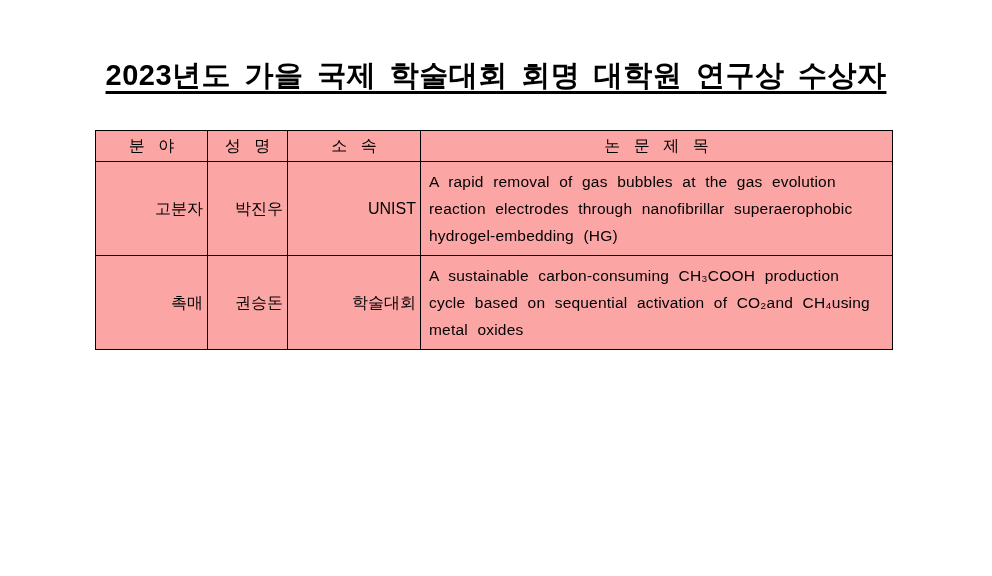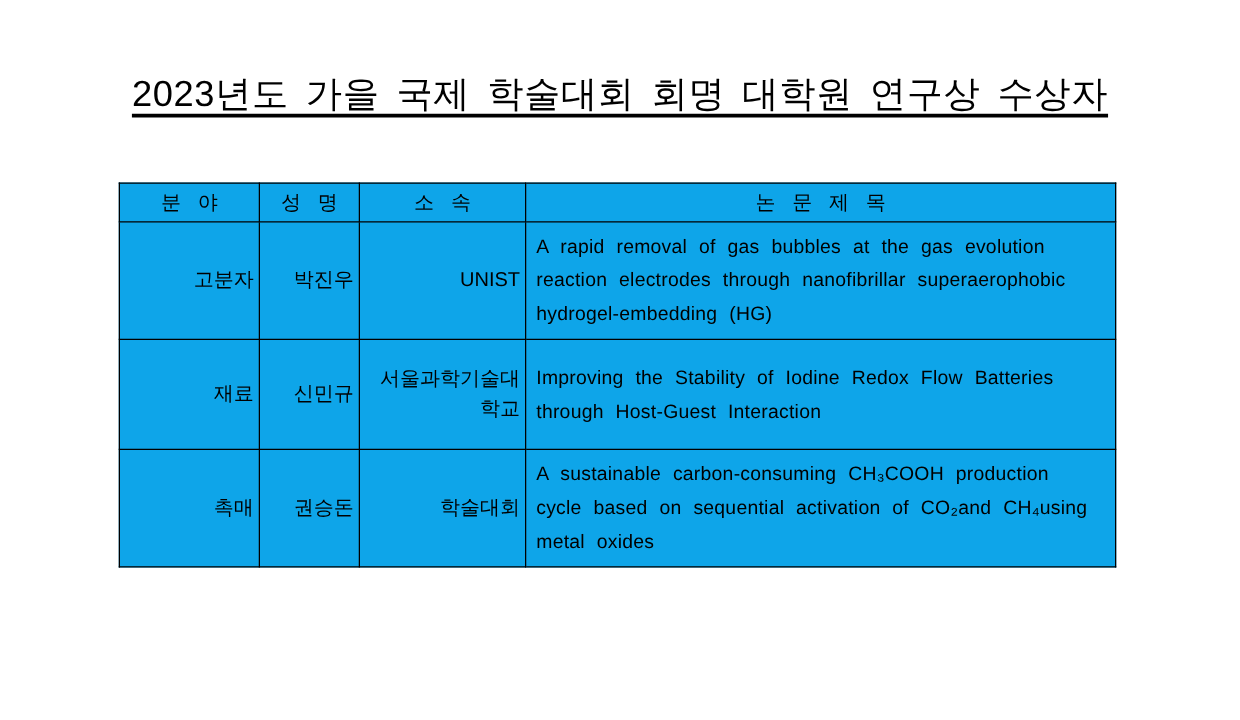--- a/index.html
+++ b/index.html
@@ -17,36 +17,36 @@
     overflow: hidden;
   }
   .doc-title {
     margin: 0;
     position: absolute;
     top: 56px;
     left: 0;
     width: 100%;
     text-align: center;
     font-size: 29px;
-    font-weight: normal;
+    font-weight: bold;
     letter-spacing: 0.5px;
     word-spacing: 5px;
     text-decoration: underline;
     text-decoration-thickness: 3px;
     text-underline-offset: 6px;
     white-space: nowrap;
   }
   table.awards {
     position: absolute;
-    top: 146px;
+    top: 130px;
     left: 95px;
     width: 797px;
     border-collapse: collapse;
     table-layout: fixed;
-    background: #0ea5e9;
+    background: #fca5a5;
   }
   .awards th, .awards td {
     border: 1.5px solid #000000;
     overflow: hidden;
   }
   .awards th {
     height: 30px;
     font-size: 16px;
     font-weight: normal;
     text-align: center;
@@ -102,26 +102,20 @@
         <th>논 문 제 목</th>
       </tr>
     </thead>
     <tbody>
       <tr class="r1">
         <td class="kcell">고분자</td>
         <td class="kcell">박진우</td>
         <td class="kcell">UNIST</td>
         <td class="pcell">A rapid removal of gas bubbles at the gas evolution reaction electrodes through nanofibrillar superaerophobic hydrogel-embedding (HG)</td>
       </tr>
-      <tr class="r3">
-        <td class="kcell">재료</td>
-        <td class="kcell">신민규</td>
-        <td class="kcell">서울과학기술대학교</td>
-        <td class="pcell">Improving the Stability of Iodine Redox Flow Batteries through Host-Guest Interaction</td>
-      </tr>
       <tr class="r4">
         <td class="kcell">촉매</td>
         <td class="kcell">권승돈</td>
         <td class="kcell">학술대회</td>
         <td class="pcell">A sustainable carbon-consuming CH₃COOH production cycle based on sequential activation of CO₂and CH₄using metal oxides</td>
       </tr>
     </tbody>
   </table>
 
 </div>

